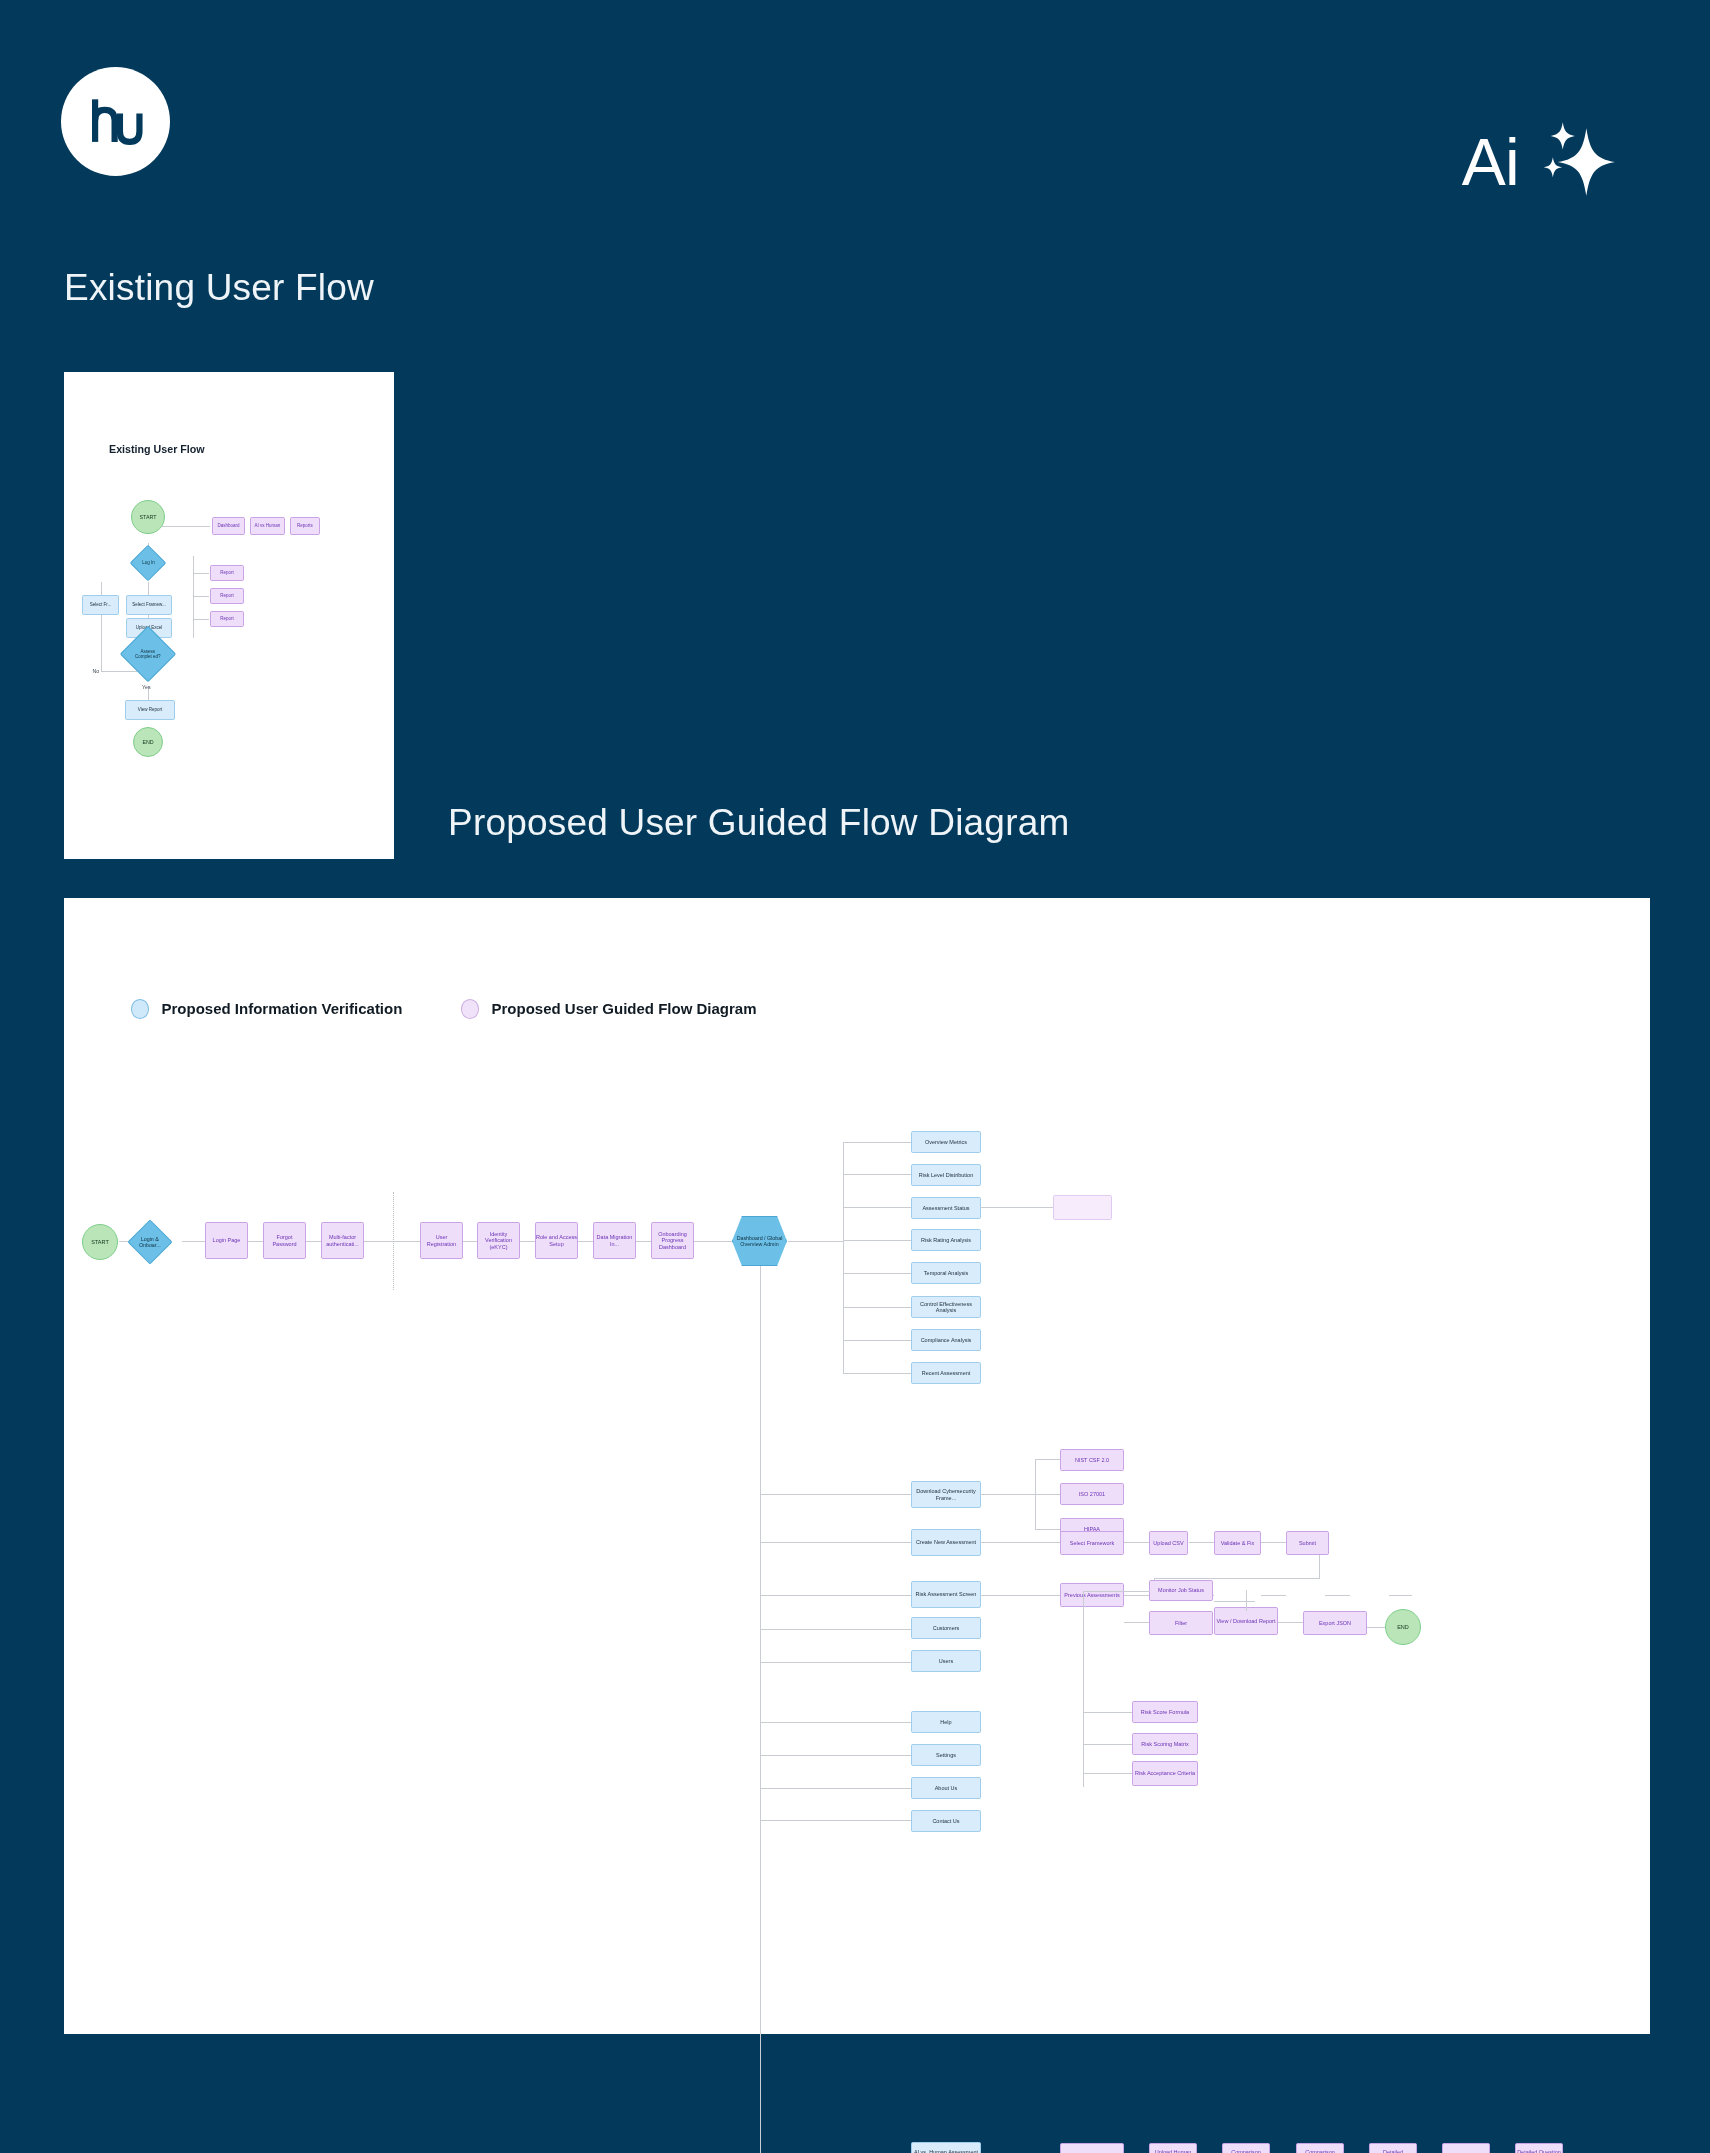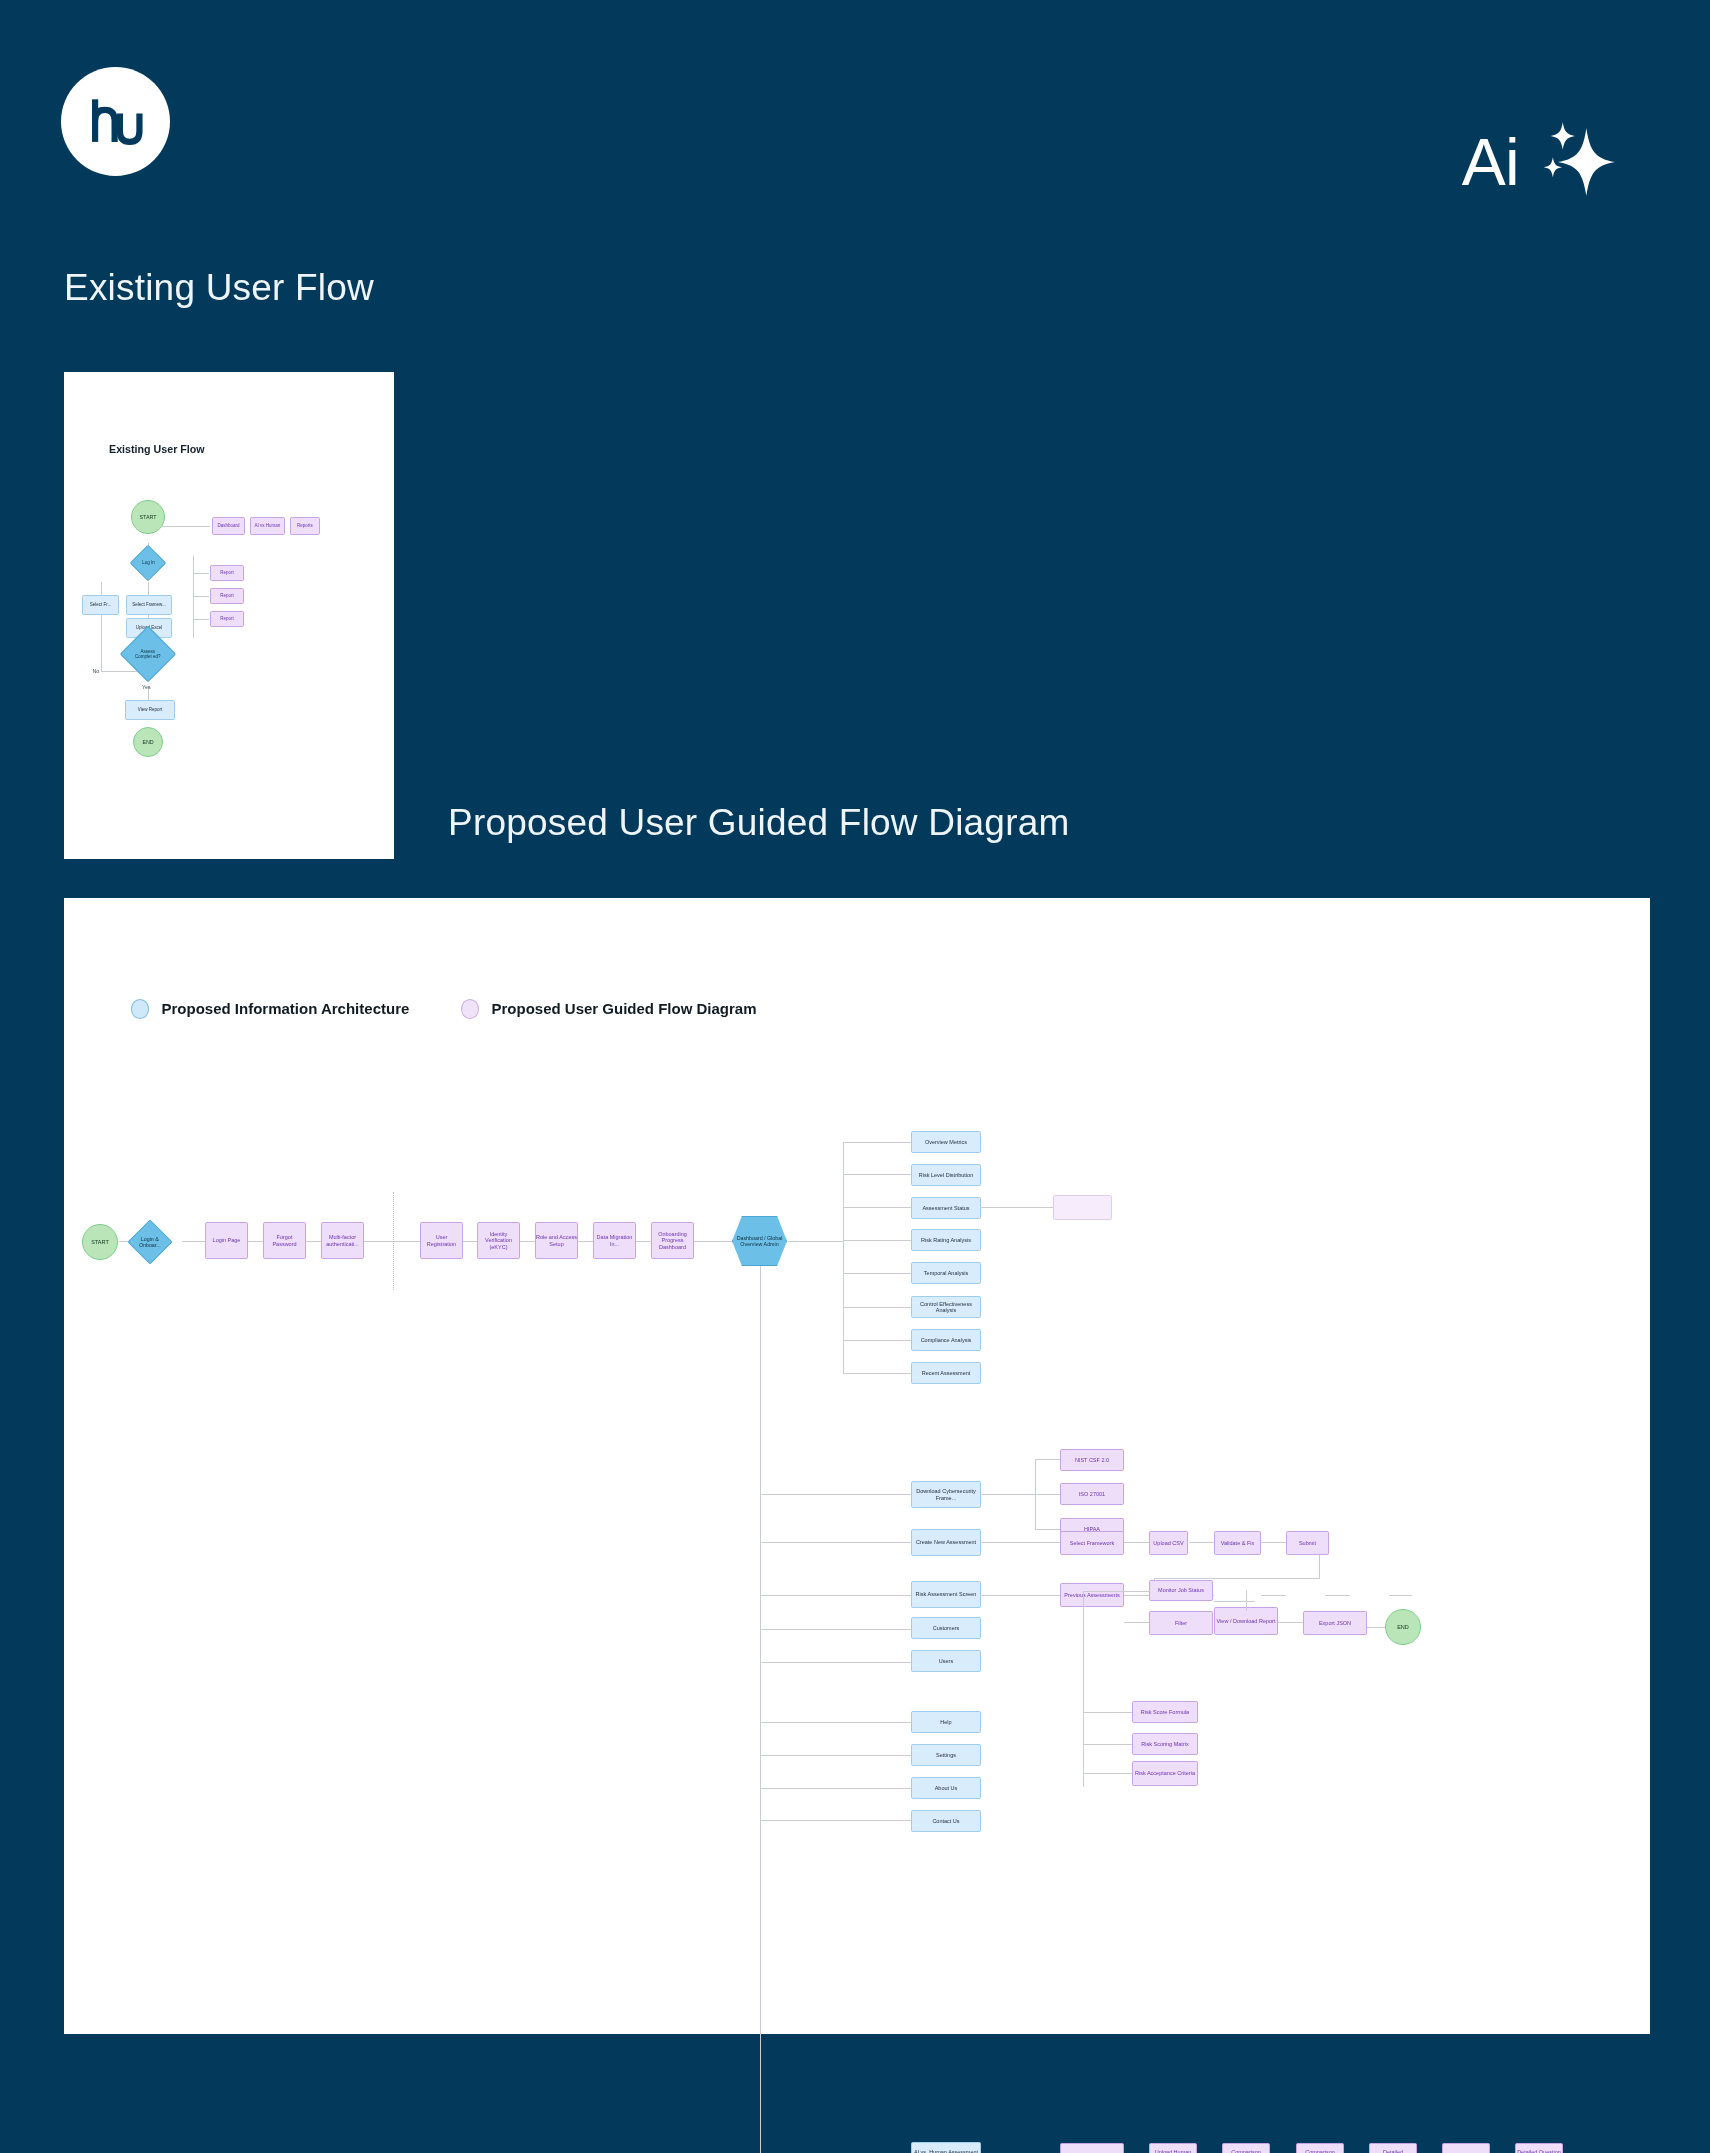--- a/index.html
+++ b/index.html
@@ -143,21 +143,21 @@
 
     <div class="node n-blue" style="left:61px; top:328px; width:50px; height:19.6px;">View Report</div>
 
     <div class="node n-green" style="left:69px; top:355px; width:30px; height:30px;">END</div>
   </div>
 
   <div class="canvas" id="canvas-proposed">
 
     <div class="legend" style="left:67px; top:101px;">
       <span class="legend-dot blue"></span>
-      <span class="legend-text">Proposed Information Architecture</span>
+      <span class="legend-text">Proposed Information Verification</span>
     </div>
     <div class="legend" style="left:397px; top:101px;">
       <span class="legend-dot purple"></span>
       <span class="legend-text">Proposed User Guided Flow Diagram</span>
     </div>
 
     <div class="line h" style="left:55px; top:343px; width:25px;"></div>
     <div class="line h" style="left:118px; top:343px; width:25px;"></div>
     <div class="line h" style="left:183px; top:343px; width:19.6px;"></div>
     <div class="line h" style="left:241px; top:343px; width:19.6px;"></div>

